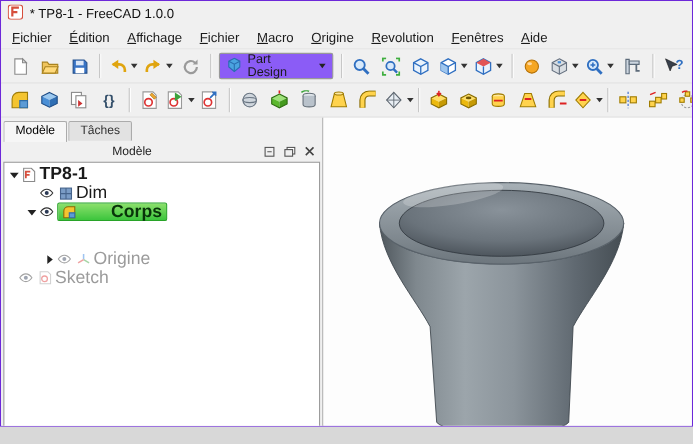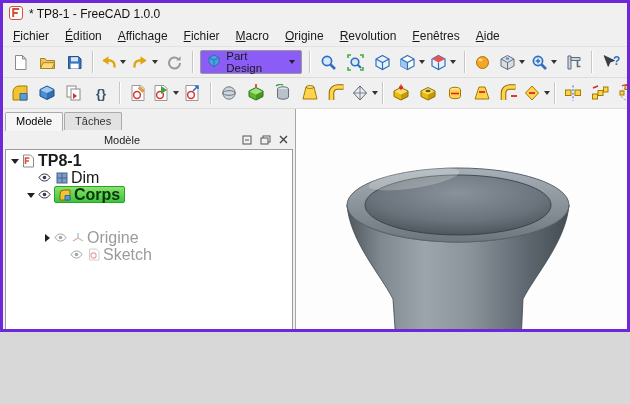--- a/index.html
+++ b/index.html
@@ -1,16 +1,16 @@
 <!DOCTYPE html>
 <html><head>
 <meta charset="utf-8">
 <style>
   html,body{margin:0;padding:0;background:#d8d8d8;}
-  .window{width:630px;height:332px;box-sizing:border-box;border:3px solid #6d28d9;background:#f0f0f0;
+  .window{width:630px;height:388px;box-sizing:border-box;border:1px solid #6d28d9;background:#f0f0f0;
     font-family:"Liberation Sans",sans-serif;font-size:12px;color:#1a1a1a;position:relative;overflow:hidden;}
   
   .titlebar{height:22px;display:flex;align-items:center;gap:6px;padding:0 6px;background:#f0f0f0;}
   .titlebar .ttl{font-size:12px;color:#111;}
   
   .menubar{height:21px;display:flex;align-items:center;padding:0 2px;background:#f0f0f0;border-bottom:1px solid #e3e3e3;}
   .mi{display:inline-block;padding:2px 8px;cursor:default;}
   .mi::first-letter{text-decoration:underline;}
   
   .toolbar{height:30px;display:flex;align-items:center;padding:0 4px;gap:1px;background:#f0f0f0;border-bottom:1px solid #ddd;}
@@ -27,30 +27,30 @@
   .dock{width:292px;flex:none;display:flex;flex-direction:column;background:#f0f0f0;border-right:1px solid #a6a6a6;}
   .dtabs{display:flex;align-items:flex-end;height:21px;padding-left:2px;}
   .dtab{padding:2px 10px 3px;font-size:11px;border:1px solid #ababab;border-bottom:none;background:#e2e2e2;
       border-radius:2px 2px 0 0;margin-right:1px;color:#333;}
   .dtab.active{background:#f6f6f6;position:relative;margin-bottom:-1px;padding-bottom:4px;color:#000;}
   .dhead{height:19px;display:flex;align-items:center;padding:0 5px;font-size:11px;color:#222;}
   .dhead .dtitle{flex:1;text-align:center;}
   .dbtn{width:14px;height:13px;display:flex;align-items:center;justify-content:center;margin-left:4px;}
   .tree{flex:1;margin:0 2px 2px;border:1px solid #9c9c9c;background:#fff;padding-top:2px;overflow:hidden;}
   .trow{display:flex;align-items:center;height:17px;font-size:16px;}
-  .lvl0{padding-left:3px;}.lvl1{padding-left:19px;}.lvl2{padding-left:35px;margin-top:26px;}.lvl3{padding-left:51px;}
+  .lvl0{padding-left:3px;}.lvl1{padding-left:19px;}.lvl2{padding-left:35px;margin-top:26px;}.lvl3{}
   .exp{width:12px;height:12px;position:relative;flex:none;}
   .exp.open::before{content:"";position:absolute;left:2px;top:4px;border-left:4px solid transparent;border-right:4px solid transparent;border-top:5px solid #222;}
   .exp.closed::before{content:"";position:absolute;left:4px;top:2px;border-top:4px solid transparent;border-bottom:4px solid transparent;border-left:5px solid #222;}
   .ticon{width:15px;height:13px;display:inline-flex;align-items:center;justify-content:center;margin-right:2px;flex:none;}
   .dim5{opacity:.45;}
   .gray{color:#9b9b9b;}
   .bold{font-weight:bold;}
   .selbg{display:inline-flex;align-items:center;background:linear-gradient(#8ce06c,#3cc53d);border:1px solid #28a328;
-      border-radius:2px;padding:0 4px 0 2px;height:15px;color:#08340a;}
+      border-radius:2px;padding:0 4px 0 2px;height:15px;color:#08340a;gap:29px;}
   .viewport{flex:1;background:#fdfdfd;position:relative;}
   .viewport svg{display:block;}
 </style>
 </head>
 <body>
 
 <div class="window">
 
   <div class="titlebar">
     <span>

